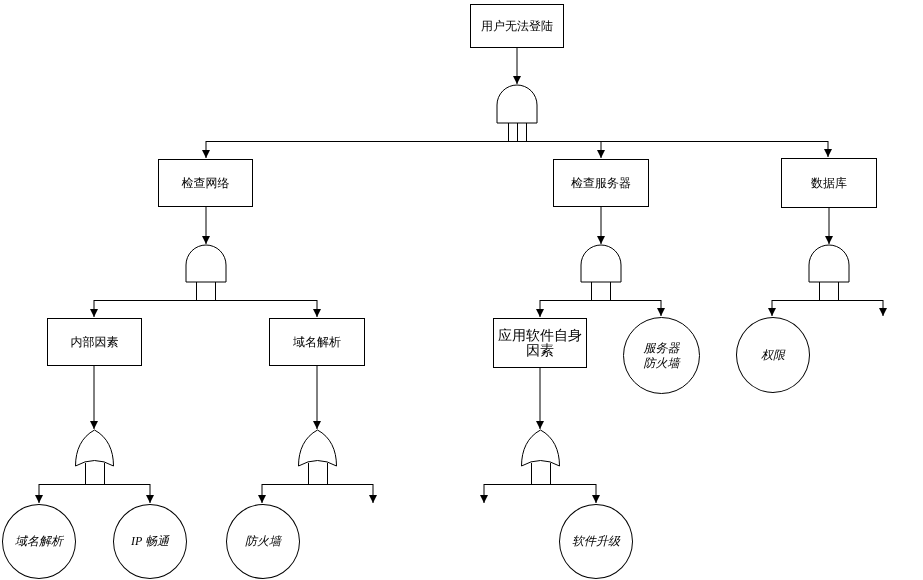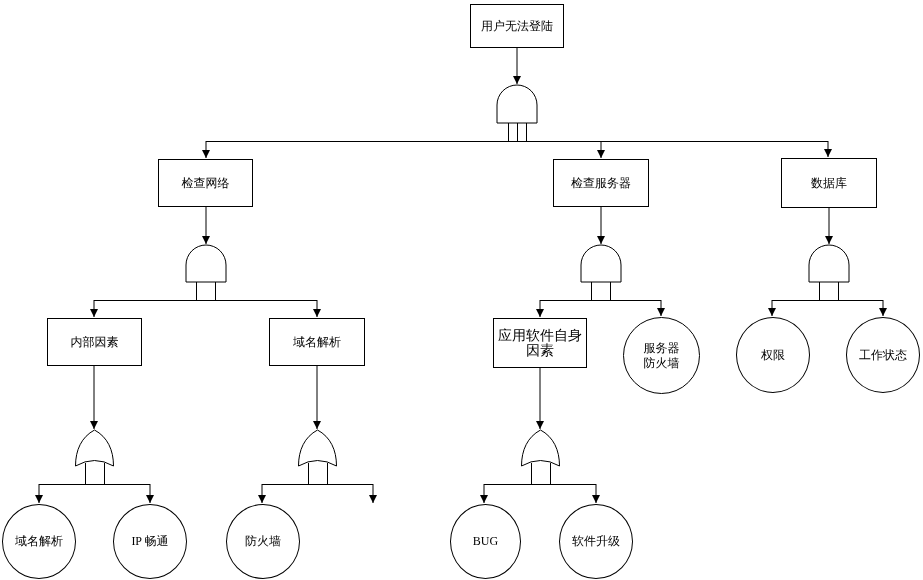--- a/index.html
+++ b/index.html
@@ -9,21 +9,21 @@
     overflow:hidden;
     border-radius:32px;
   }
   .wires { position:absolute; left:0; top:0; width:923px; height:580px; }
   .node {
     position:absolute; box-sizing:border-box;
     display:flex; align-items:center; justify-content:center;
     text-align:center; background:#ffffff; border:1px solid #000000;
     font-size:12px; line-height:15px; white-space:pre-line;
   }
-  .node.circle { border-radius:50%; }
+  .node.circle { border-radius:50%;font-style:italic; }
   .node.small { font-size:14px; }
 </style>
 </head>
 <body>
 
 <div class="canvas">
 
   <svg class="wires" viewBox="0 0 923 580" xmlns="http://www.w3.org/2000/svg">
     <defs>
       <marker id="ah" markerUnits="userSpaceOnUse" markerWidth="10" markerHeight="9" refX="8" refY="4" orient="auto">
@@ -120,32 +120,26 @@
     <span>应用软件自身因素</span>
   </div>
 
   <div class="node circle" style="left:623px;top:317px;width:77px;height:77px">
     <span>服务器
 防火墙</span>
   </div>
   <div class="node circle" style="left:736px;top:317px;width:74px;height:76px">
     <span>权限</span>
   </div>
-  <div class="node circle" style="left:846px;top:317px;width:74px;height:76px">
-    <span>工作状态</span>
-  </div>
   <div class="node circle" style="left:2px;top:504px;width:74px;height:75px">
     <span>域名解析</span>
   </div>
   <div class="node circle" style="left:113px;top:504px;width:74px;height:75px">
     <span>IP 畅通</span>
   </div>
   <div class="node circle" style="left:226px;top:504px;width:74px;height:75px">
     <span>防火墙</span>
   </div>
-  <div class="node circle" style="left:450px;top:504px;width:71px;height:75px">
-    <span>BUG</span>
-  </div>
   <div class="node circle" style="left:559px;top:504px;width:74px;height:75px">
     <span>软件升级</span>
   </div>
 
 </div>
 
 </body></html>

